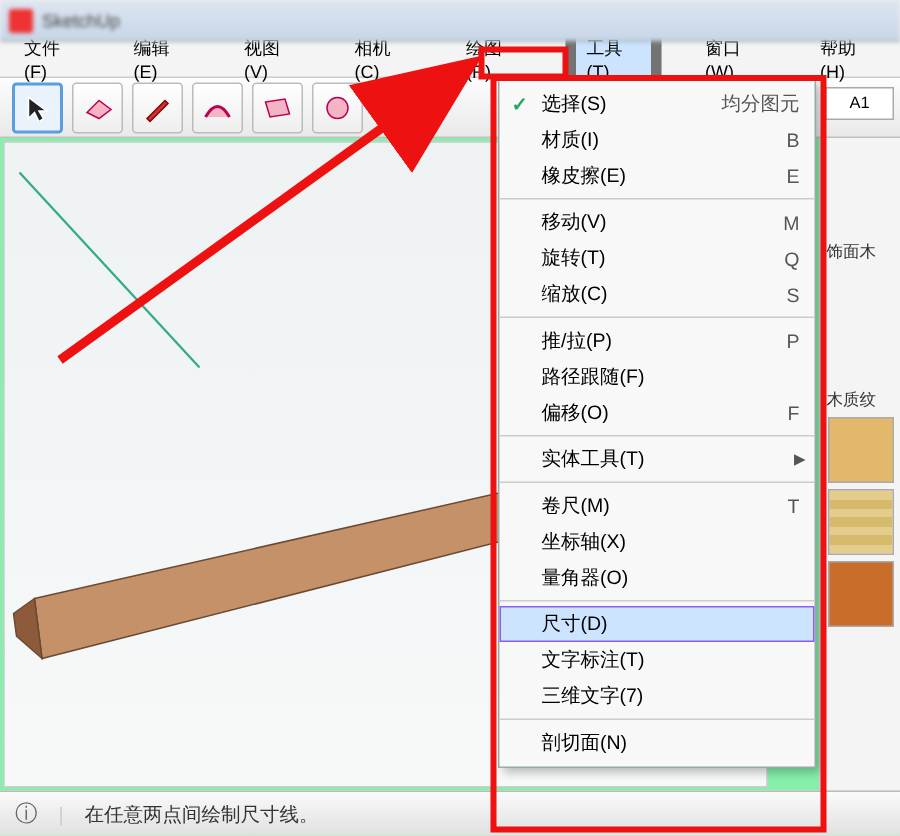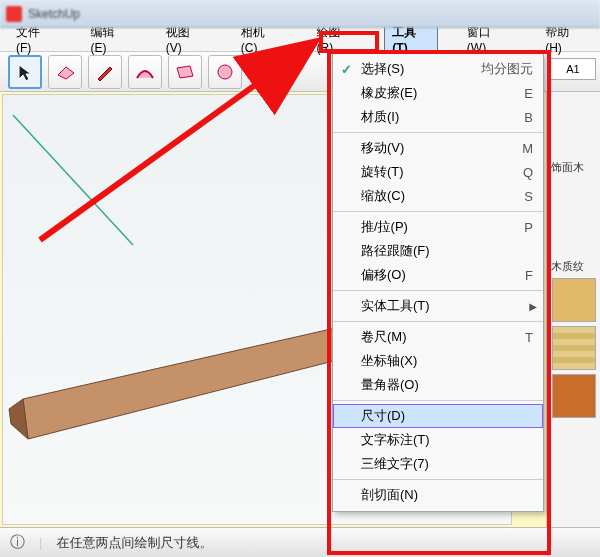--- a/index.html
+++ b/index.html
@@ -31,23 +31,22 @@
     align-items: center;
     padding: 0 8px;
     gap: 21px;
   }
   .menubar .menu-item {
     padding: 2px 8px;
     cursor: default;
   }
   .menubar .menu-item.active {
     background: #cde4ff;
-    border: 1px solid #737373;
+    border: 7px solid #737373;
     padding: 1px 7px;
-    font-weight: bold;
   }
   .toolbar {
     height: 40px;
     background: linear-gradient(#fdfdfd,#e9e9e9);
     border-bottom: 1px solid #bfbfbf;
     display: flex;
     align-items: center;
     padding: 0 8px;
     gap: 6px;
   }
@@ -56,21 +55,21 @@
     border: 1px solid #bbb;
     background: linear-gradient(#fff,#eee);
     border-radius:3px;
     display:flex; align-items:center; justify-content:center;
     font-size:16px;
   }
   .tool-btn.sel { border:2px solid #5a9edc; background:#eaf3fc;}
   .workspace {
     position: absolute;
     left:0; top:92px; right:0; bottom:30px;
-    background:#fef9c3;
+    background:#86efac;
     display:flex;
     gap:32px;
   }
   .viewport {
     flex:1;
     background: linear-gradient(#eef2f3, #f7f9f9);
     position:relative;
     border:1px solid #ccc;
     margin:2px;
     overflow:hidden;
@@ -216,26 +215,26 @@
 
 <div class="a1-box">A1</div>
 
 <div class="dropdown-menu">
   <div class="row">
       <span class="check">✓</span>
       <span class="label">选择(S)</span>
       <span class="shortcut">均分图元</span>
     </div>
   <div class="row">
+      <span class="label">材质(I)</span>
+      <span class="shortcut">B</span>
+    </div>
+  <div class="row">
       <span class="label">橡皮擦(E)</span>
       <span class="shortcut">E</span>
-    </div>
-  <div class="row">
-      <span class="label">材质(I)</span>
-      <span class="shortcut">B</span>
     </div>
   <hr>
   <div class="row">
       <span class="label">移动(V)</span>
       <span class="shortcut">M</span>
     </div>
   <div class="row">
       <span class="label">旋转(T)</span>
       <span class="shortcut">Q</span>
     </div>

